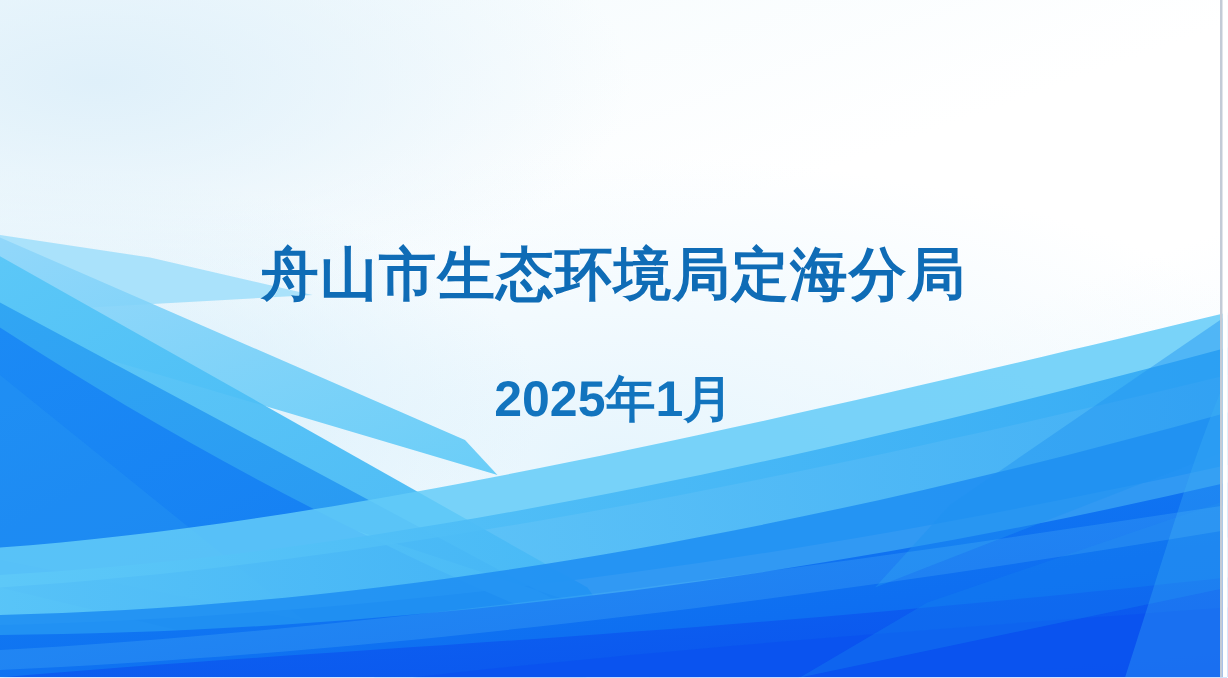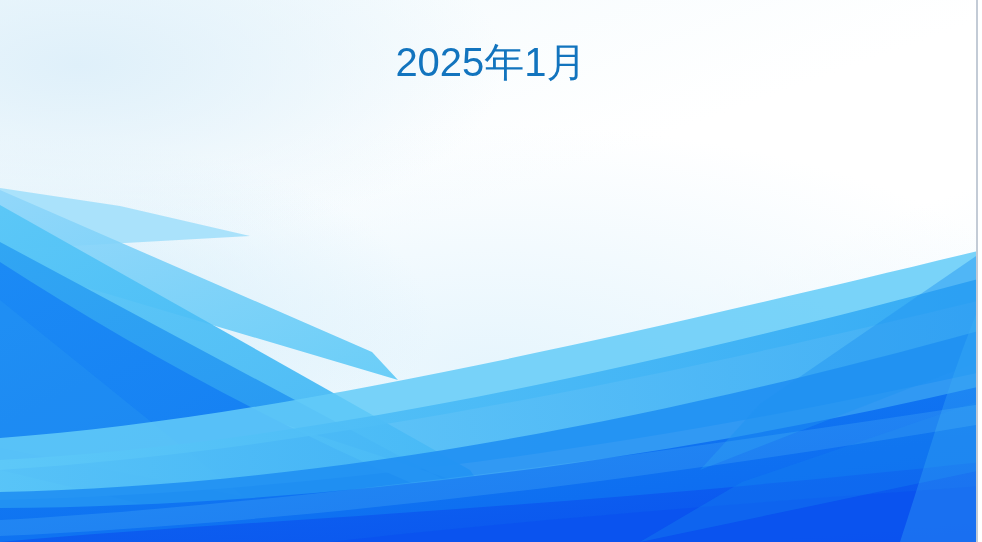--- a/index.html
+++ b/index.html
@@ -48,23 +48,23 @@
     margin-top:192px;
     font-size:46px;
     font-weight:bold;
     letter-spacing:1px;
     color:#0f6cb6;
     line-height:1.18;
     white-space:nowrap;
     text-shadow:0 1px 0 rgba(255,255,255,.45);
   }
   .subtitle {
-    margin-top:40px;
+    margin-top:52px;
     font-size:40px;
-    font-weight:normal;
+    font-weight:bold;
     color:#1274be;
     line-height:1.1;
     white-space:nowrap;
   }
 </style>
 </head>
 <body>
 
 <div id="slide">
 
@@ -130,19 +130,20 @@
 
       <path d="M982,252 L982,360 L700,470 L760,404 Z" fill="#1e93f2" opacity="0.45"></path>
       <path d="M982,400 L982,470 L640,542 L742,482 Z" fill="#1580f1" opacity="0.40"></path>
       <path d="M982,300 L982,542 L900,542 C930,450 952,370 982,300 Z" fill="#3fb2f5" opacity="0.30"></path>
 
       <path d="M0,520 C260,506 600,462 982,404 L982,424 C610,486 270,524 0,536 Z" fill="#6fd0f9" opacity="0.18"></path>
     </svg>
   </div>
 
   <div class="content">
+    <div class="title">舟山市生态环境局定海分局</div>
     <div class="subtitle">2025年1月</div>
   </div>
 
   <div class="page-edge-outer"></div>
   <div class="page-edge"></div>
 
 </div>
 
 </body></html>

